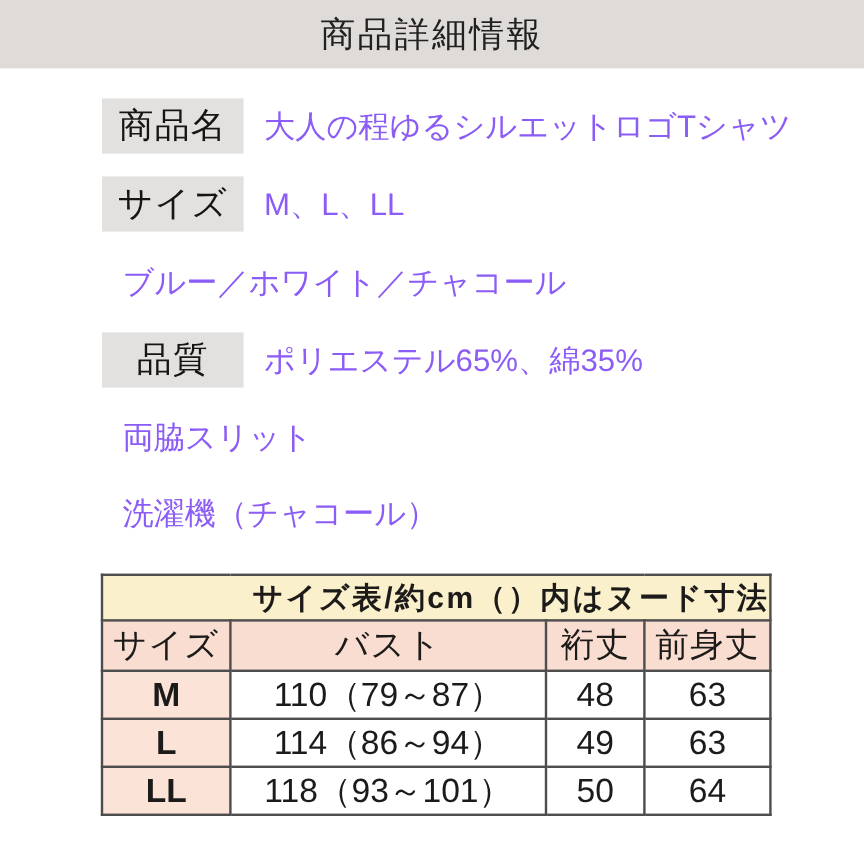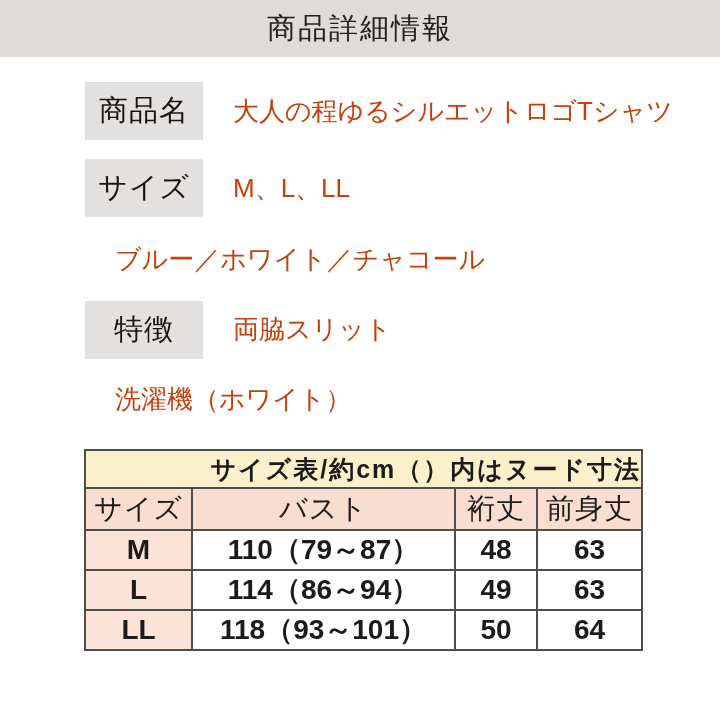--- a/index.html
+++ b/index.html
@@ -24,47 +24,46 @@
 
   
   .specs { padding-top: 25px; }
   .spec-row {
     display: flex; align-items: center;
     margin: 0 0 19px 85px;
     min-height: 46px;
   }
   .spec-row.feature { margin-bottom: 17px; }
   .spec-label {
-    width: 118px; height: 58px; flex: 0 0 118px;
+    width: 118px; height: 46px; flex: 0 0 118px;
     background: #e3e1df;
     display: flex; align-items: center; justify-content: center;
     font-size: 29px; letter-spacing: 1px; color: #161514;
   }
   .spec-value {
-    margin-left: 30px;
-    font-size: 26px; color: #c2410c;
+    margin-left: 17px;
+    font-size: 26px; color: #8b5cf6;
     line-height: 1.1;
     white-space: nowrap;
   }
   .spec-value.multi { line-height: 1.12; text-align: center; }
   .spec-value .line { display: block; }
 
   
   .size-table-wrap { margin: 27px 0 0 84px; }
   table.size-table {
     border-collapse: collapse;
     width: 557px;
     table-layout: fixed;
   }
   table.size-table td, table.size-table th {
     border: 2px solid #4d4d4d;
     text-align: center;
     vertical-align: middle;
     color: #1c1b1a;
-    font-weight: bold;
   }
   .col-size  { width: 107px; }
   .col-bust  { width: 263px; }
   .col-yuki  { width: 82px;  }
   .col-maemi { width: 105px; }
   tr.t-title td {
     background: #faf0cb;
     height: 38px;
     font-size: 25px; font-weight: bold; letter-spacing: 2px; text-align: right;
   }
@@ -94,30 +93,33 @@
 
     <div class="spec-row">
       <div class="spec-label">サイズ</div>
       <div class="spec-value">M、L、LL</div>
     </div>
 
     <div class="spec-row">
       <div class="spec-value">ブルー／ホワイト／チャコール</div>
     </div>
 
+    <div class="spec-row">
+      <div class="spec-label">品質</div>
+      <div class="spec-value">ポリエステル65%、綿35%</div>
+    </div>
 
     <div class="spec-row feature">
-      <div class="spec-label">特徴</div>
       <div class="spec-value multi">
         <span class="line">両脇スリット</span>
       </div>
     </div>
 
     <div class="spec-row">
-      <div class="spec-value">洗濯機（ホワイト）</div>
+      <div class="spec-value">洗濯機（チャコール）</div>
     </div>
 
   </main>
 
   <div class="size-table-wrap">
     <table class="size-table">
       <colgroup>
         <col class="col-size">
           <col class="col-bust">
           <col class="col-yuki">

